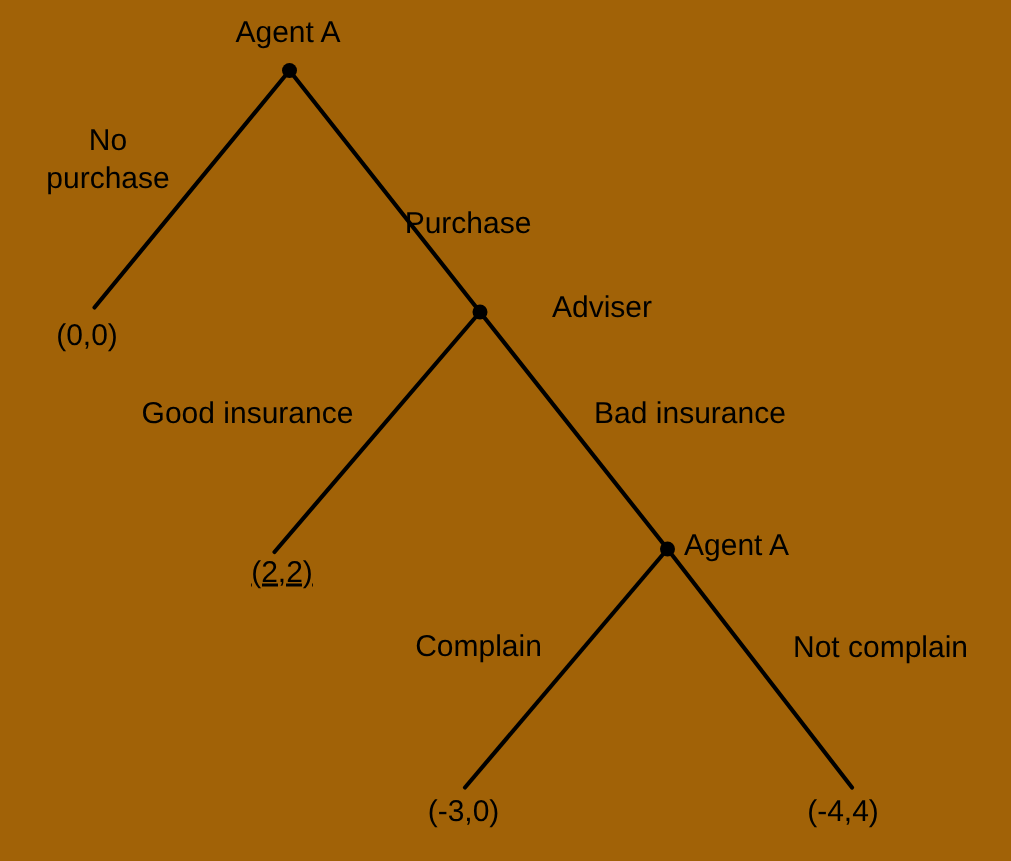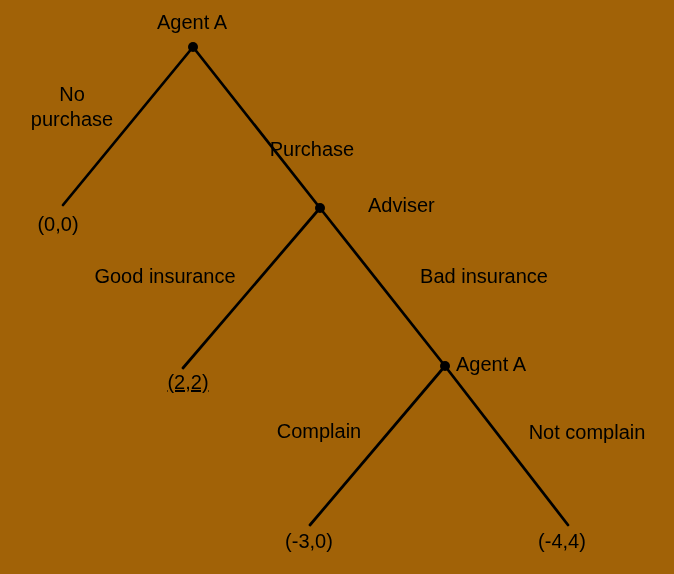--- a/index.html
+++ b/index.html
@@ -47,21 +47,21 @@
     </g>
   </svg>
 
   <div class="lbl cx" style="left:192px; top:10px;">Agent A</div>
   <div class="lbl" style="left:332px; top:193px;margin-left:36px;">Adviser</div>
   <div class="lbl" style="left:456px; top:352px;">Agent A</div>
 
   <div class="lbl cx wrap" style="left:72px; top:82px; width:96px;">No purchase</div>
   <div class="lbl cx" style="left:312px; top:97px;margin-top:40px;">Purchase</div>
   <div class="lbl cx" style="left:165px; top:264px;text-align:center;">Good insurance</div>
-  <div class="lbl cx" style="left:484px; top:264px;">Bad insurance</div>
+  <div class="lbl cx" style="left:460px; top:264px;">Bad insurance</div>
   <div class="lbl cx" style="left:319px; top:419px;text-align:center;">Complain</div>
   <div class="lbl cx" style="left:587px; top:420px;">Not complain</div>
 
   <div class="lbl cx" style="left:58px; top:212px;">(0,0)</div>
   <div class="lbl cx" style="left:188px; top:370px;text-decoration:underline;">(2,2)</div>
   <div class="lbl cx" style="left:309px; top:529px;">(-3,0)</div>
   <div class="lbl cx" style="left:562px; top:529px;">(-4,4)</div>
 
 </div>
 

